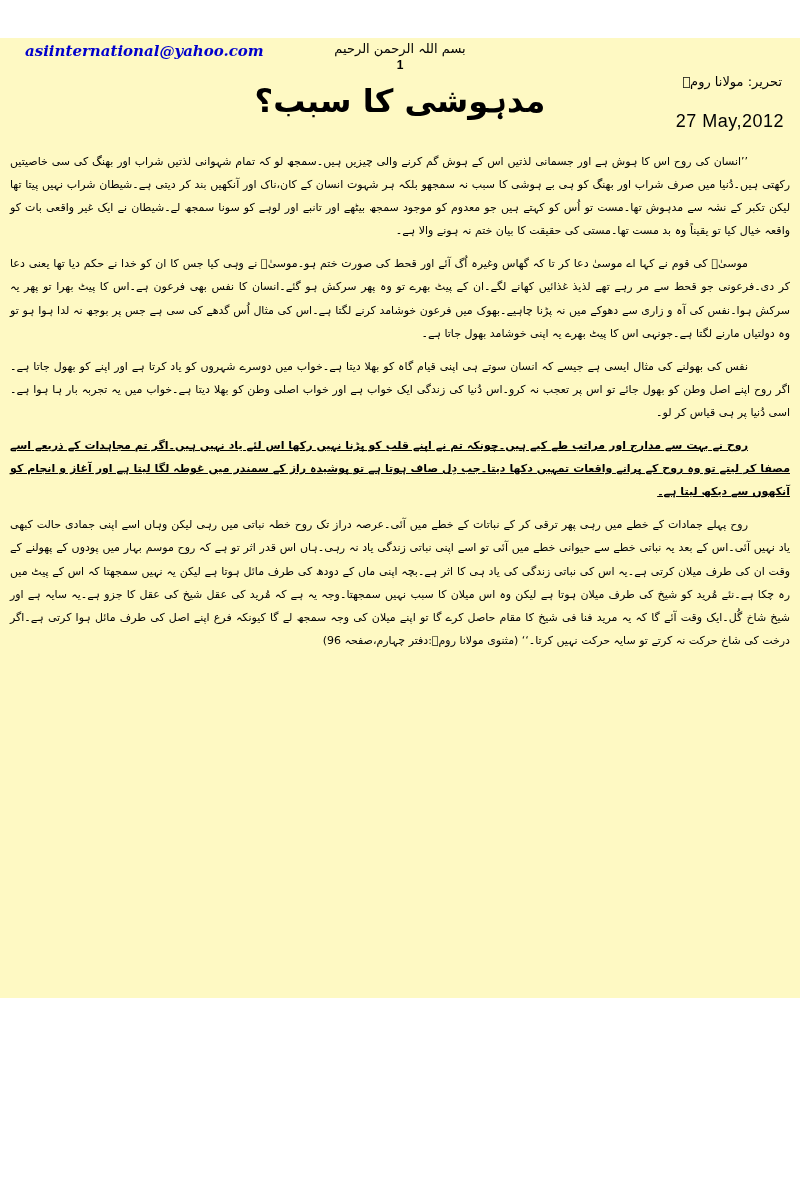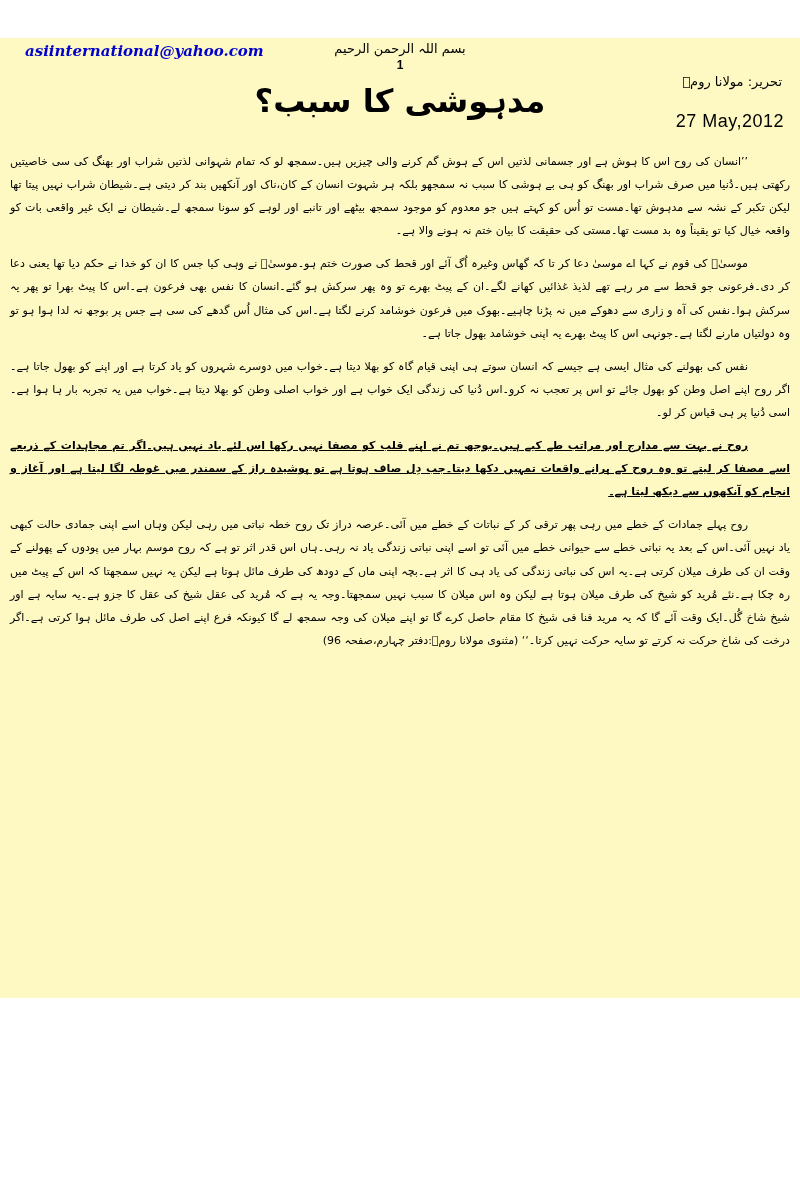--- a/index.html
+++ b/index.html
@@ -96,21 +96,21 @@
   <div class="byline">تحریر: مولانا رومؒ</div>
 
   <div class="date">27 May,2012</div>
 
   <div class="title">مدہوشی کا سبب؟</div>
 
   <div class="body-text">
     <p>’’انسان کی روح اس کا ہوش ہے اور جسمانی لذتیں اس کے ہوش گم کرنے والی چیزیں ہیں۔سمجھ لو کہ تمام شہوانی لذتیں شراب اور بھنگ کی سی خاصیتیں رکھتی ہیں۔دُنیا میں صرف شراب اور بھنگ کو ہی بے ہوشی کا سبب نہ سمجھو بلکہ ہر شہوت انسان کے کان،ناک اور آنکھیں بند کر دیتی ہے۔شیطان شراب نہیں پیتا تھا لیکن تکبر کے نشہ سے مدہوش تھا۔مست تو اُس کو کہتے ہیں جو معدوم کو موجود سمجھ بیٹھے اور تانبے اور لوہے کو سونا سمجھ لے۔شیطان نے ایک غیر واقعی بات کو واقعہ خیال کیا تو یقیناً وہ بد مست تھا۔مستی کی حقیقت کا بیان ختم نہ ہونے والا ہے۔</p>
     <p>موسیٰؑ کی قوم نے کہا اے موسیٰ دعا کر تا کہ گھاس وغیرہ اُگ آئے اور قحط کی صورت ختم ہو۔موسیٰؑ نے وہی کیا جس کا ان کو خدا نے حکم دیا تھا یعنی دعا کر دی۔فرعونی جو قحط سے مر رہے تھے لذیذ غذائیں کھانے لگے۔ان کے پیٹ بھرے تو وہ پھر سرکش ہو گئے۔انسان کا نفس بھی فرعون ہے۔اس کا پیٹ بھرا تو پھر یہ سرکش ہوا۔نفس کی آہ و زاری سے دھوکے میں نہ پڑنا چاہیے۔بھوک میں فرعون خوشامد کرنے لگتا ہے۔اس کی مثال اُس گدھے کی سی ہے جس پر بوجھ نہ لدا ہوا ہو تو وہ دولتیاں مارنے لگتا ہے۔جونہی اس کا پیٹ بھرے یہ اپنی خوشامد بھول جاتا ہے۔</p>
     <p>نفس کی بھولنے کی مثال ایسی ہے جیسے کہ انسان سوتے ہی اپنی قیام گاہ کو بھلا دیتا ہے۔خواب میں دوسرے شہروں کو یاد کرتا ہے اور اپنے کو بھول جاتا ہے۔اگر روح اپنے اصل وطن کو بھول جائے تو اس پر تعجب نہ کرو۔اس دُنیا کی زندگی ایک خواب ہے اور خواب اصلی وطن کو بھلا دیتا ہے۔خواب میں یہ تجربہ بار ہا ہوا ہے۔اسی دُنیا پر ہی قیاس کر لو۔</p>
-    <p class="emphasis">روح نے بہت سے مدارج اور مراتب طے کیے ہیں۔بوجھ تم نے اپنے قلب کو مصفا نہیں رکھا اس لئے یاد نہیں ہیں۔اگر تم مجاہدات کے ذریعے اسے مصفا کر لیتے تو وہ روح کے پرانے واقعات تمہیں دکھا دیتا۔جب دِل صاف ہوتا ہے تو پوشیدہ راز کے سمندر میں غوطہ لگا لیتا ہے اور آغاز و انجام کو آنکھوں سے دیکھ لیتا ہے۔</p>
+    <p class="emphasis">روح نے بہت سے مدارج اور مراتب طے کیے ہیں۔چونکہ تم نے اپنے قلب کو پڑنا نہیں رکھا اس لئے یاد نہیں ہیں۔اگر تم مجاہدات کے ذریعے اسے مصفا کر لیتے تو وہ روح کے پرانے واقعات تمہیں دکھا دیتا۔جب دِل صاف ہوتا ہے تو پوشیدہ راز کے سمندر میں غوطہ لگا لیتا ہے اور آغاز و انجام کو آنکھوں سے دیکھ لیتا ہے۔</p>
     <p><span>روح پہلے جمادات کے خطے میں رہی پھر ترقی کر کے نباتات کے خطے میں آئی۔عرصہ دراز تک روح خطہ نباتی میں رہی لیکن وہاں اسے اپنی جمادی حالت کبھی یاد نہیں آئی۔اس کے بعد یہ نباتی خطے سے حیوانی خطے میں آئی تو اسے اپنی نباتی زندگی یاد نہ رہی۔ہاں اس قدر اثر تو ہے کہ روح موسم بہار میں پودوں کے پھولنے کے وقت ان کی طرف میلان کرتی ہے۔یہ اس کی نباتی زندگی کی یاد ہی کا اثر ہے۔بچہ اپنی ماں کے دودھ کی طرف مائل ہوتا ہے لیکن یہ نہیں سمجھتا کہ اس کے پیٹ میں رہ چکا ہے۔نئے مُرید کو شیخ کی طرف میلان ہوتا ہے لیکن وہ اس میلان کا سبب نہیں سمجھتا۔وجہ یہ ہے کہ مُرید کی عقل شیخ کی عقل کا جزو ہے۔یہ سایہ ہے اور شیخ شاخ گُل۔ایک وقت آئے گا کہ یہ مرید فنا فی شیخ کا مقام حاصل کرے گا تو اپنے میلان کی وجہ سمجھ لے گا کیونکہ فرع اپنے اصل کی طرف مائل ہوا کرتی ہے۔اگر درخت کی شاخ حرکت نہ کرتے تو سایہ حرکت نہیں کرتا۔‘‘ </span><span class="quote-ref">(مثنوی مولانا رومؒ:دفتر چہارم،صفحہ 96)</span></p>
   </div>
 
   <div class="separator">❂ ❂ ❂ ❂</div>
 
   <div class="organization">انجمن سرفروشان اسلام ،انٹرنیشنل</div>
 
   <hr class="rule">
 
   <a class="footer-email" href="#">asiinternational@yahoo.com</a>

